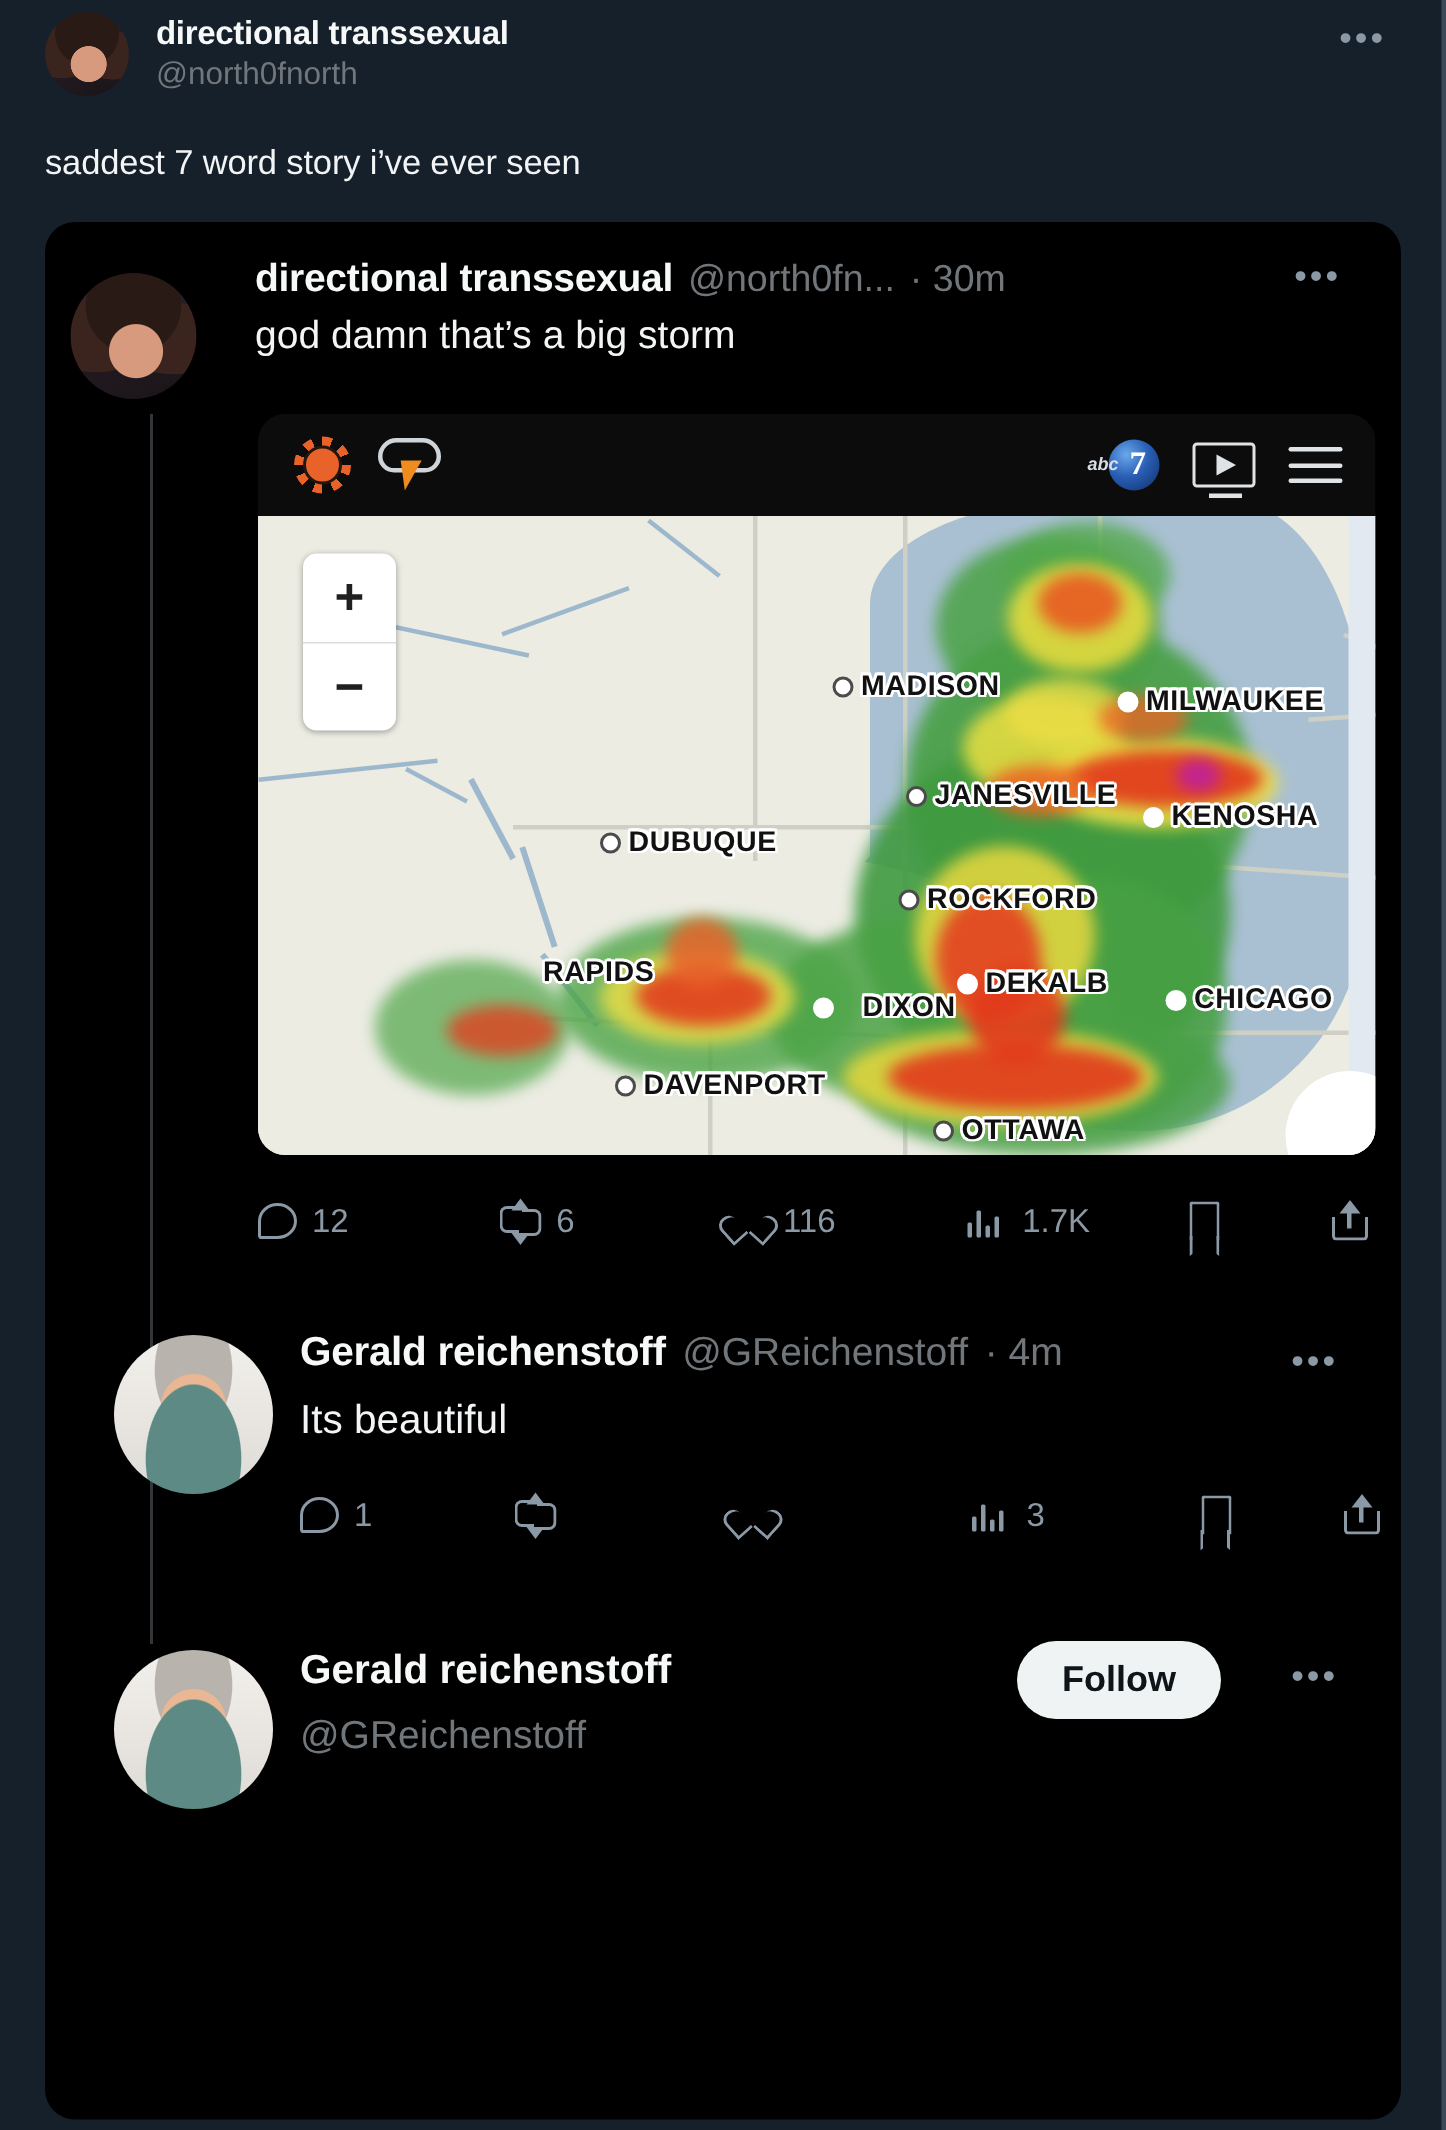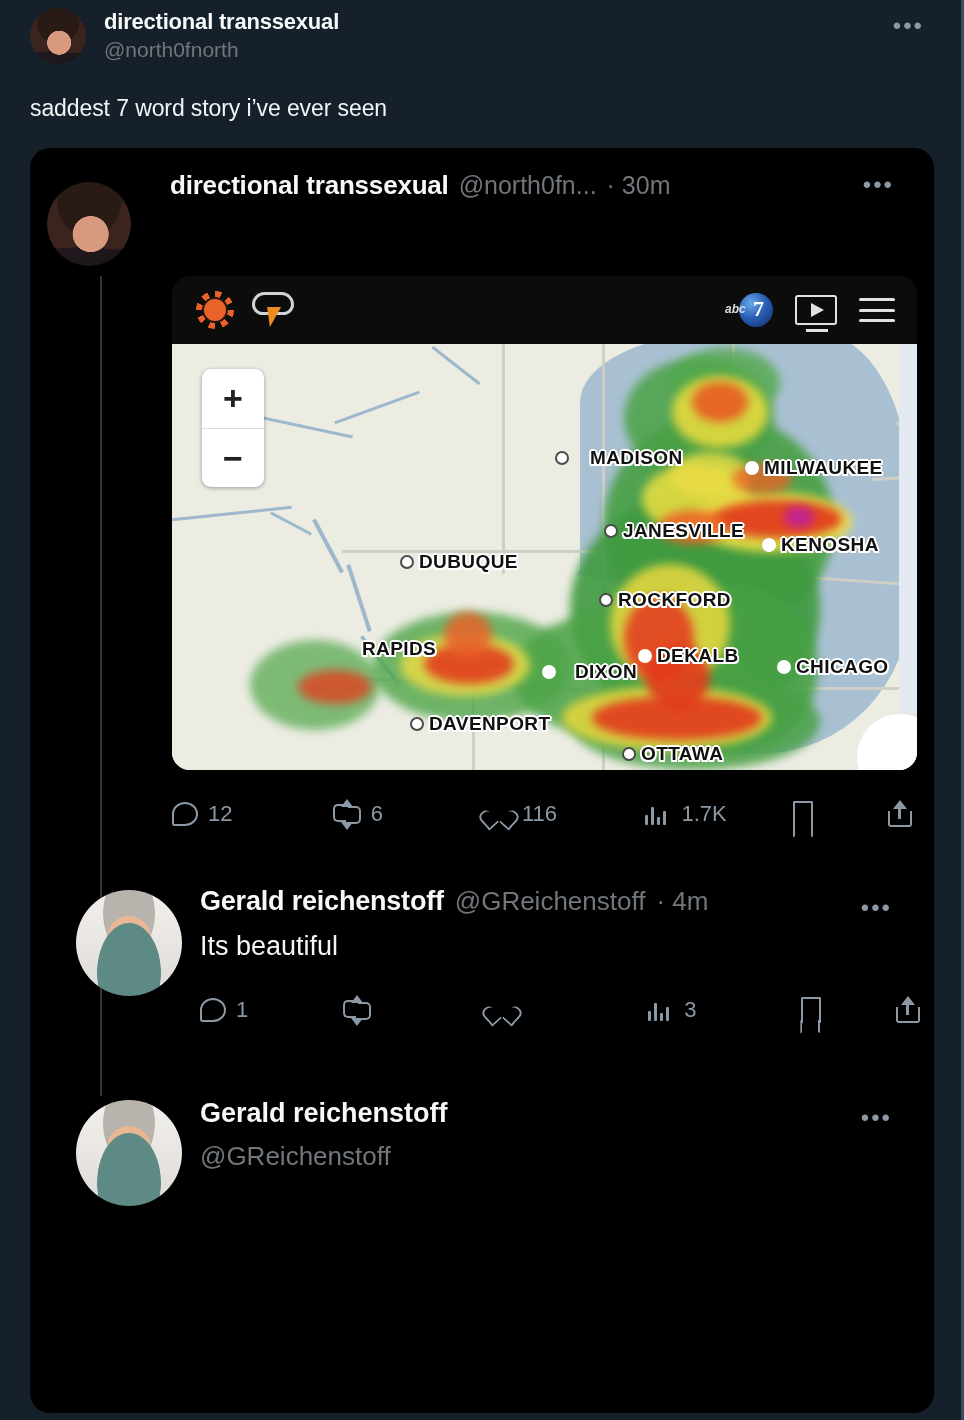--- a/index.html
+++ b/index.html
@@ -306,20 +306,21 @@
   <div class="thread-line" style="top:128px;height:740px;"></div>
   <div class="thread-line" style="top:858px;height:90px;"></div>
 
   <div class="q-avatar t1-av av-north"></div>
   <div class="t1-head">
     <span class="t1-name">directional transsexual</span>
     <span class="t1-meta">@north0fn...</span>
     <span class="t1-meta">· 30m</span>
   </div>
   <div class="dots t1-dots">•••</div>
+  <div class="t1-text">god damn that’s a big storm</div>
 
   <div class="wx">
 
     <div class="wx-bar">
       <div class="sun-icon">
         <div class="rays"></div>
           <div class="core"></div>
       </div>
       <div class="storm-icon">
         <div class="cloud"></div>
@@ -401,21 +402,21 @@
       <div class="map-right-strip"></div>
 
       <div class="zoomctl">
         <div class="plus">+</div>
         <div class="minus">−</div>
       </div>
 
       <div class="fab"></div>
 
       <div id="city-layer">
-          <div class="city" style="left: 383px; top: 103px; gap: 16px;">
+          <div class="city" style="left: 383px; top: 103px;">
             <span class="dot"></span>
             <span class="nm">MADISON</span>
           </div>
           <div class="city" style="left: 573px; top: 113px;">
             <span class="dot solid"></span>
             <span class="nm">MILWAUKEE</span>
           </div>
           <div class="city" style="left: 432px; top: 176px;">
             <span class="dot"></span>
             <span class="nm">JANESVILLE</span>
@@ -538,15 +539,16 @@
           <span class="box"></span>
           <span class="arw"></span>
           <span class="head"></span>
         </span>
     </div>
   </div>
 
   <div class="q-avatar t3-av av-gerald"></div>
   <div class="t3-name">Gerald reichenstoff</div>
   <div class="t3-handle">@GReichenstoff</div>
+  <button class="follow">Follow</button>
   <div class="dots t3-dots">•••</div>
 
 </div>
 
 </body></html>

